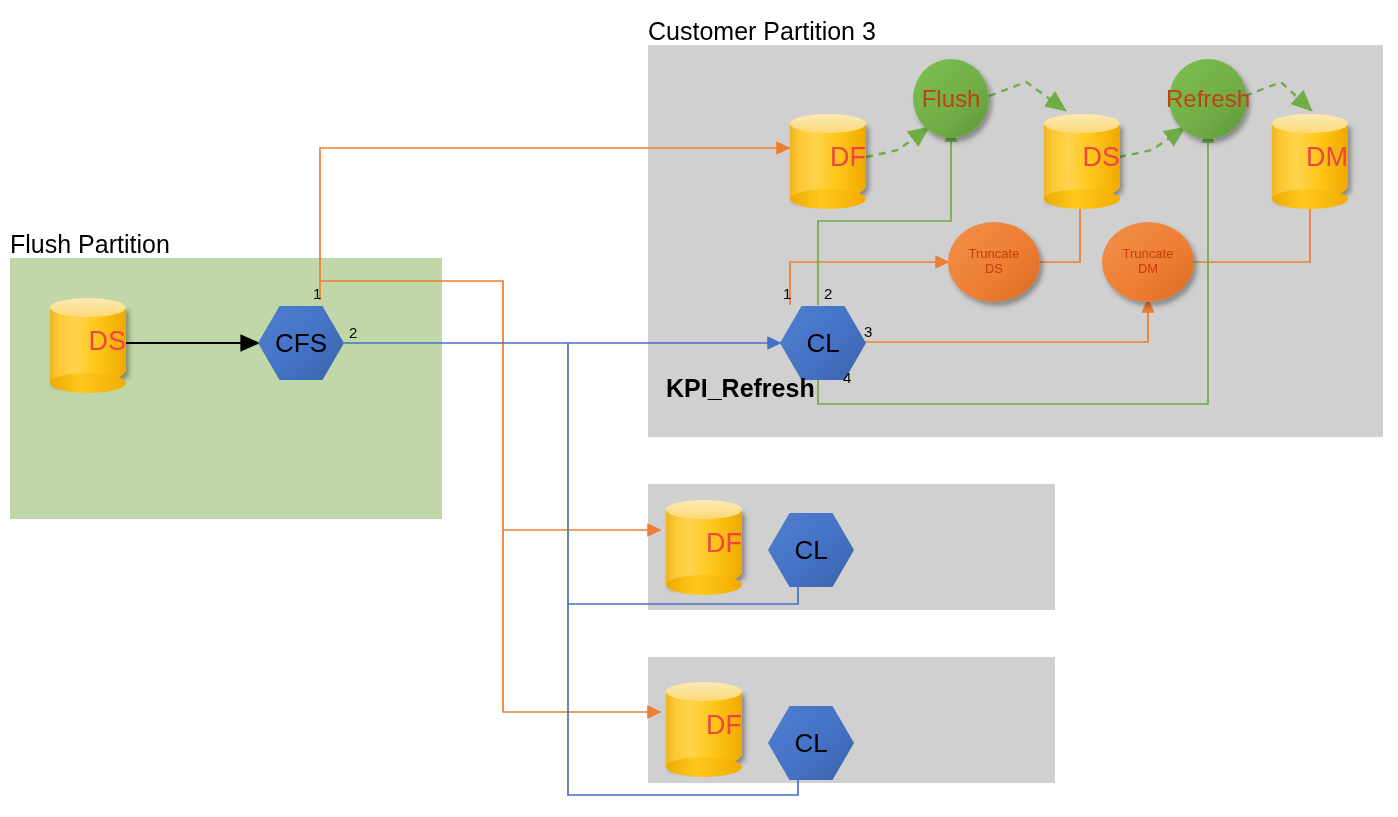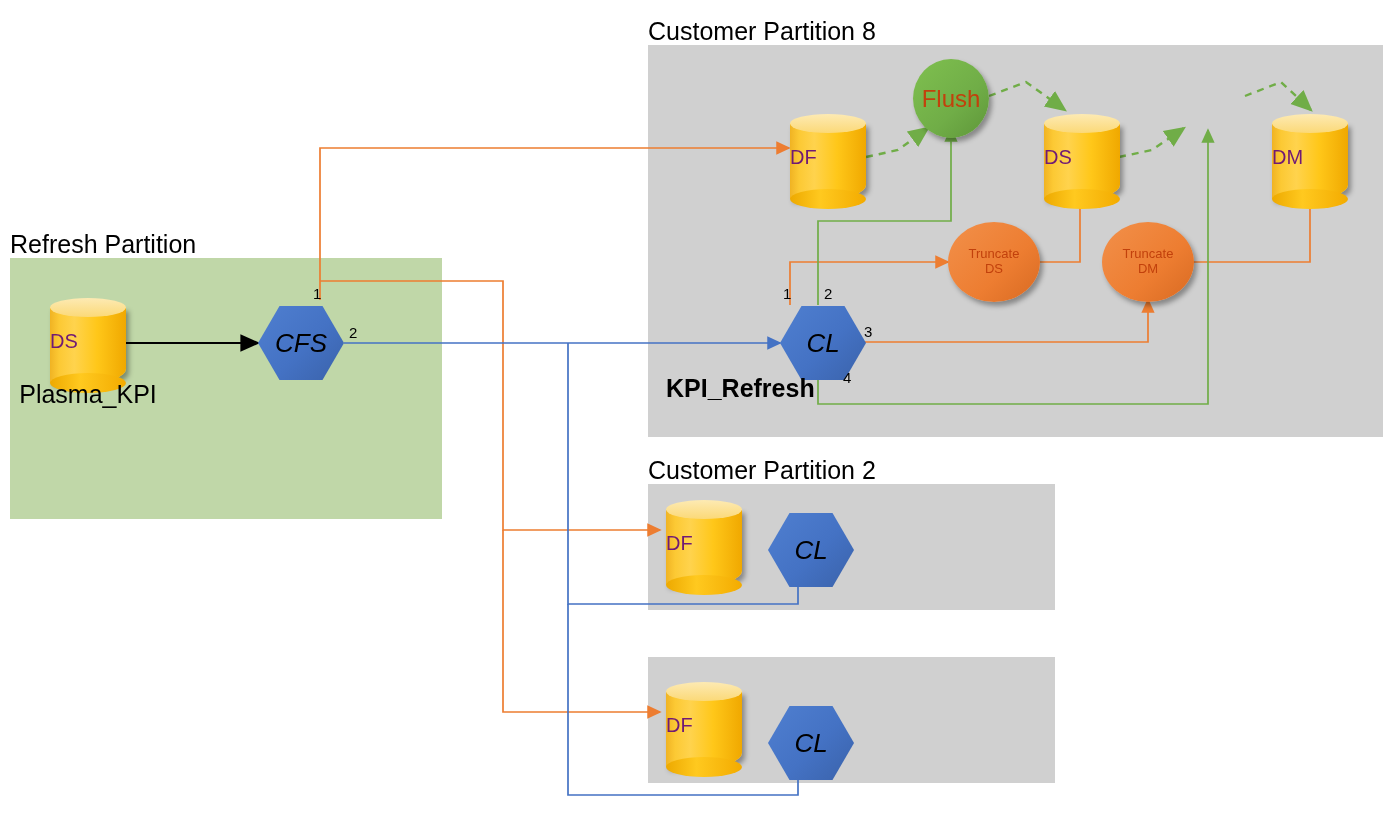--- a/index.html
+++ b/index.html
@@ -40,29 +40,29 @@
   }
   .cyl .top{
     position:absolute;left:0;right:0;top:0;height:19px;
     background:#fde39a;
     background:linear-gradient(to bottom,#fdeab3,#fbd978);
     border-radius:50%;
   }
   .cyl .lbl{
     position:absolute;left:0;right:0;top:50%;
     transform:translateY(-50%);
-    text-align:left;
-    font-size:20px;color:#701a75;
+    text-align:right;
+    font-size:27px;color:#ef4444;
     z-index:4;
   }
   .cyl-sub{
     position:absolute;text-align:center;font-size:25px;color:#000;white-space:nowrap;
   }
   
-  .hex{position:absolute;font-style:italic;}
+  .hex{position:absolute;}
   .hex .shape{
     position:absolute;inset:0;
     background:linear-gradient(135deg,#4f7fd0 0%,#4472c4 55%,#3a62aa 100%);
     clip-path:polygon(25% 0%,75% 0%,100% 50%,75% 100%,25% 100%,0% 50%);
     filter:drop-shadow(3px 4px 4px rgba(0,0,0,0.35));
   }
   .hex .lbl{
     position:absolute;inset:0;display:flex;align-items:center;justify-content:center;
     font-size:26px;color:#000;
   }
@@ -85,27 +85,26 @@
     position:absolute;font-size:15px;color:#000;
   }
   svg.wires{position:absolute;left:0;top:0;width:1398px;height:817px;overflow:visible;}
 </style>
 </head>
 <body>
 
 <div id="stage">
 
   <div class="panel panel-green" style="left:10px;top:258px;width:432px;height:261px;"></div>
-  <div class="panel-title" style="left:10px;top:232px;">Refresh Partition</div>
+  <div class="panel-title" style="left:10px;top:232px;">Flush Partition</div>
 
   <div class="panel panel-gray" style="left:648px;top:45px;width:735px;height:392px;"></div>
-  <div class="panel-title" style="left:648px;top:19px;">Customer Partition 8</div>
+  <div class="panel-title" style="left:648px;top:19px;">Customer Partition 3</div>
 
   <div class="panel panel-gray" style="left:648px;top:484px;width:407px;height:126px;"></div>
-  <div class="panel-title" style="left:648px;top:458px;">Customer Partition 2</div>
 
   <div class="panel panel-gray" style="left:648px;top:657px;width:407px;height:126px;"></div>
 
   <svg class="wires" viewBox="0 0 1398 817">
     <defs>
       <marker id="ar-orange" markerWidth="9" markerHeight="9" refX="7.5" refY="4.5" orient="auto">
         <path d="M0,0.6 L8.5,4.5 L0,8.4 Z" fill="#ed7d31"></path>
       </marker>
       <marker id="ar-blue" markerWidth="9" markerHeight="9" refX="7.5" refY="4.5" orient="auto">
         <path d="M0,0.6 L8.5,4.5 L0,8.4 Z" fill="#4472c4"></path>
@@ -155,21 +154,20 @@
 
     <path d="M1245,96 L1281,82 L1311,110" stroke="#70ad47" stroke-width="2.4" fill="none" stroke-dasharray="7 6" marker-end="url(#ar-greendash)"></path>
   </svg>
 
   <div class="cyl" style="left:50px;top:298px;width:76px;height:85px;">
     <div class="body"></div>
     <div class="bottom"></div>
     <div class="top"></div>
     <div class="lbl">DS</div>
   </div>
-  <div class="cyl-sub" style="left:8px;top:380px;width:160px;">Plasma_KPI</div>
 
   <div class="hex" style="left:258px;top:306px;width:86px;height:74px;">
     <div class="shape"></div>
     <div class="lbl">CFS</div>
   </div>
   <div class="port" style="left:313px;top:285px;">1</div>
   <div class="port" style="left:349px;top:324px;">2</div>
 
   <div class="cyl" style="left:790px;top:114px;width:76px;height:85px;">
     <div class="body"></div>
@@ -192,20 +190,26 @@
     <div class="lbl">DM</div>
   </div>
 
   <div class="ellipse green" style="left:913px;top:59px;width:76px;height:79px;">
     <div class="shape"></div>
     <div class="lbl">
       <span>Flush</span>
     </div>
   </div>
 
+  <div class="ellipse green" style="left:1169px;top:59px;width:78px;height:80px;">
+    <div class="shape"></div>
+    <div class="lbl">
+      <span>Refresh</span>
+    </div>
+  </div>
 
   <div class="ellipse orange" style="left:948px;top:222px;width:92px;height:80px;">
     <div class="shape"></div>
     <div class="lbl">
       <span>Truncate</span>
       <span>DS</span>
     </div>
   </div>
 
   <div class="ellipse orange" style="left:1102px;top:222px;width:92px;height:80px;">

